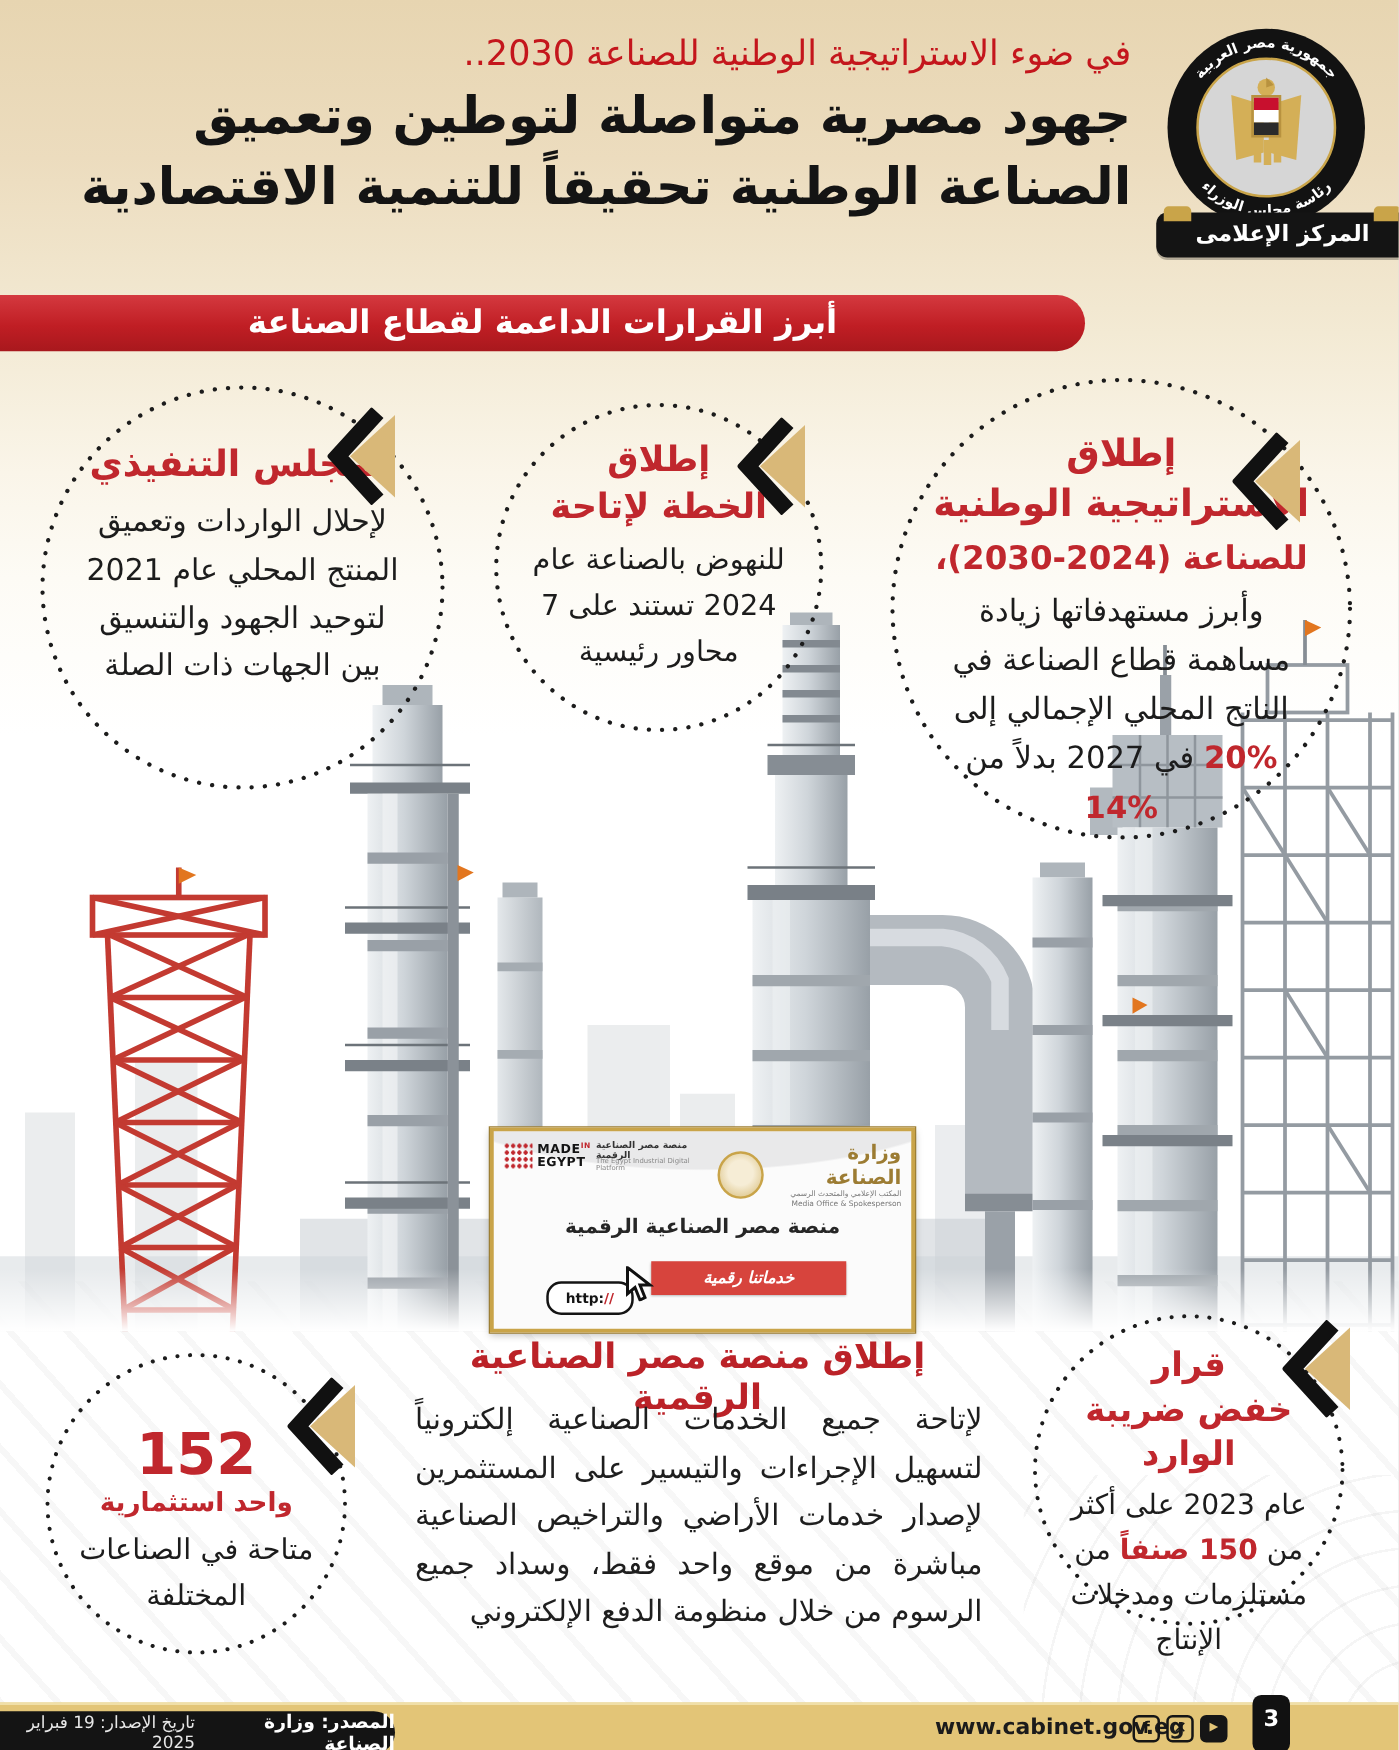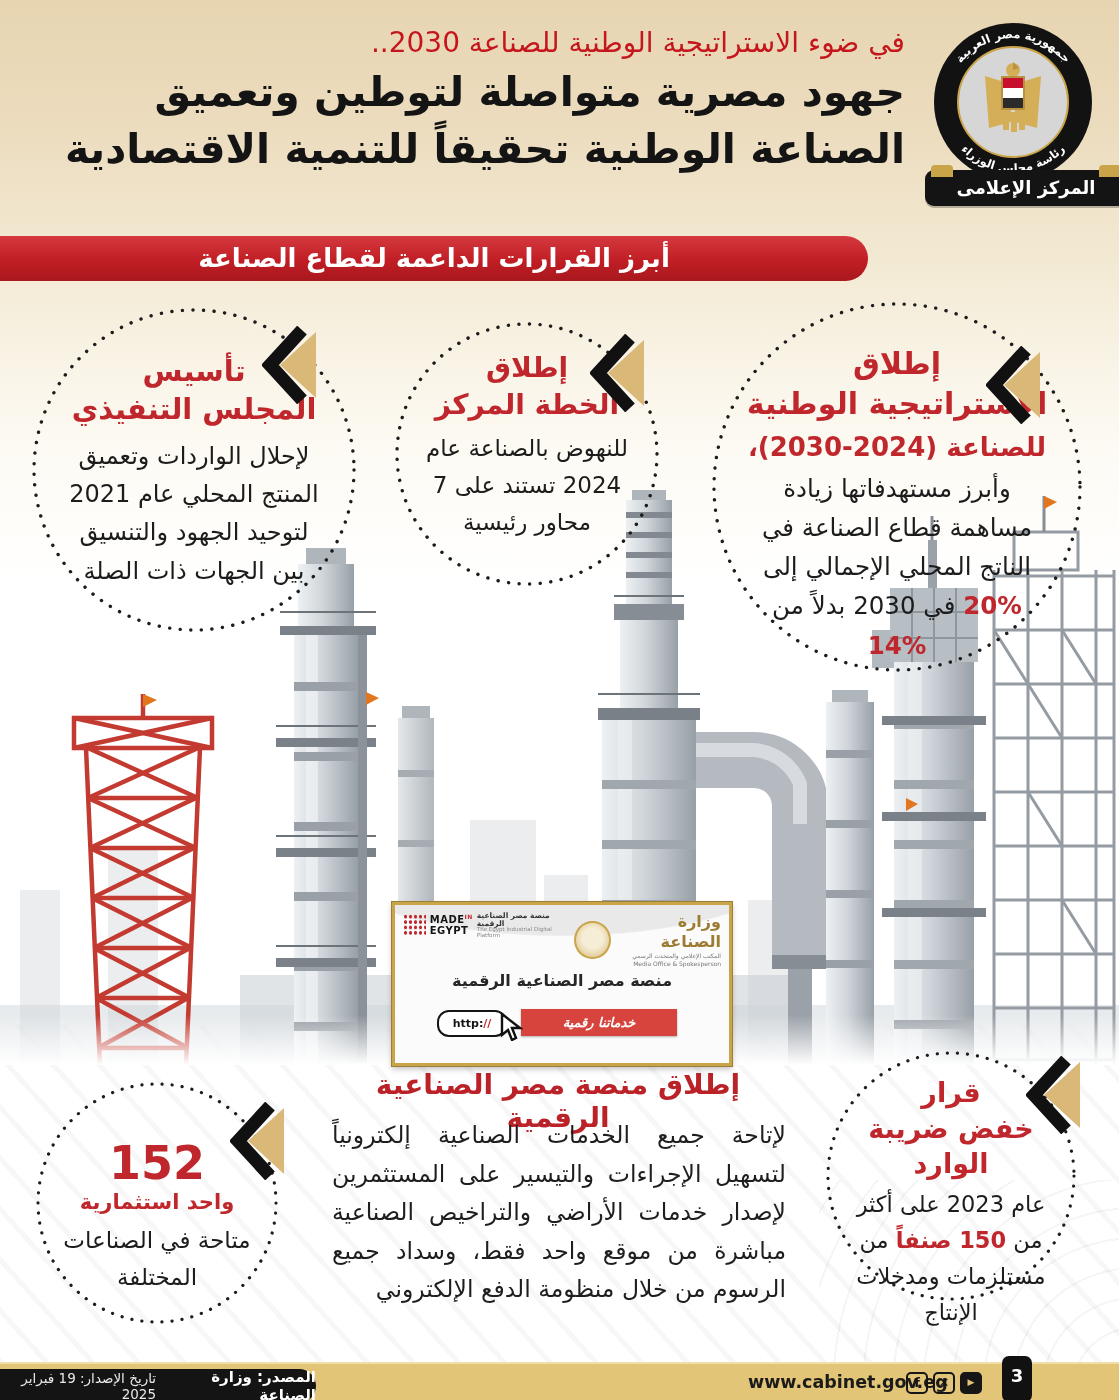--- a/index.html
+++ b/index.html
@@ -61,21 +61,21 @@
   .dotgrid{width:24px;height:22px;background-image:radial-gradient(#c0272d 1.5px,transparent 1.7px);background-size:5px 5.4px;}
   .made-name{line-height:1;}
   .made-l1{font-weight:bold;font-size:10px;color:#141414;letter-spacing:.5px;}
   .made-l1 .in{color:#c0272d;font-size:6px;vertical-align:super;}
   .made-ar{font-size:7.5px;font-weight:bold;color:#333;}
   .made-en{font-size:5.5px;color:#888;}
   .card-title{position:absolute;top:66px;left:0;right:0;text-align:center;color:#262626;font-weight:bold;font-size:16px;}
   .card-actions{position:absolute;top:100px;left:0;right:0;height:34px;}
   .svc-banner{position:absolute;right:52px;top:4px;width:156px;height:27px;background:#d7443d;color:#fff;
     font-weight:bold;font-size:13px;line-height:27px;text-align:center;letter-spacing:1px;box-shadow:0 1px 2px rgba(0,0,0,.3);font-style:italic;}
-  .http-pill{position:absolute;left:42px;top:5px;width:66px;height:23px;border:2px solid #141414;border-radius:12px;background:#fff;
+  .http-pill{position:absolute;left:42px;top:20px;width:66px;height:23px;border:2px solid #141414;border-radius:12px;background:#fff;
     font-weight:bold;font-size:11px;line-height:23px;text-align:center;direction:ltr;color:#141414;}
   .http-pill .sl{color:#c0272d;}
   .cursor{position:absolute;left:104px;top:8px;width:24px;height:28px;z-index:5;}
 
   
   .digital-head{position:absolute;left:330px;top:1068px;width:456px;text-align:center;
     color:#bb2228;font-weight:bold;font-size:28px;}
   .digital-body{position:absolute;left:332px;top:1116px;width:454px;text-align:justify;
     color:#1e1e1e;font-size:23.5px;line-height:1.64;}
 
@@ -327,59 +327,58 @@
   </div>
 
   <div class="section-banner">أبرز القرارات الداعمة لقطاع الصناعة</div>
 
   <div class="circle z2" style="left:30px;top:306px;width:328px;height:328px;">
     <svg class="ring" width="328" height="328">
       <circle cx="164" cy="164" r="160" fill="none" stroke="#1c1c1c" stroke-width="3.4" stroke-dasharray="0.1 10.5" stroke-linecap="round"></circle>
     </svg>
     <div class="c-inner" style="padding:46px 30px 0;">
       <div class="c-head" style="font-size:29px;">
-        <div>تأسيس</div>
         <div>المجلس التنفيذي</div>
       </div>
       <div class="c-body" style="font-size:24px;margin-top:8px;">لإحلال الواردات وتعميق المنتج المحلي عام 2021 لتوحيد الجهود والتنسيق بين الجهات ذات الصلة</div>
     </div>
   </div>
   <svg class="marker" style="left:262px;top:326px;" viewBox="0 0 56 78">
     <polyline points="40,4 8,39 40,74" stroke="#111" stroke-width="13" fill="none"></polyline>
     <polygon points="18,39 54,6 54,72" fill="#d9b878"></polygon>
   </svg>
 
   <div class="circle z2" style="left:393px;top:320px;width:268px;height:268px;">
     <svg class="ring" width="268" height="268">
       <circle cx="134" cy="134" r="130" fill="none" stroke="#1c1c1c" stroke-width="3.4" stroke-dasharray="0.1 10.5" stroke-linecap="round"></circle>
     </svg>
     <div class="c-inner" style="padding:30px 26px 0;">
       <div class="c-head" style="font-size:28px;">
         <div>إطلاق</div>
-        <div>الخطة المركز</div>
+        <div>الخطة لإتاحة</div>
       </div>
       <div class="c-body" style="font-size:23px;margin-top:6px;">للنهوض بالصناعة عام 2024 تستند على 7 محاور رئيسية</div>
     </div>
   </div>
   <svg class="marker" style="left:590px;top:334px;" viewBox="0 0 56 78">
     <polyline points="40,4 8,39 40,74" stroke="#111" stroke-width="13" fill="none"></polyline>
     <polygon points="18,39 54,6 54,72" fill="#d9b878"></polygon>
   </svg>
 
   <div class="circle z2" style="left:710px;top:300px;width:374px;height:374px;">
     <svg class="ring" width="374" height="374">
       <circle cx="187" cy="187" r="183" fill="none" stroke="#1c1c1c" stroke-width="3.4" stroke-dasharray="0.1 10.5" stroke-linecap="round"></circle>
     </svg>
     <div class="c-inner" style="padding:44px 30px 0;">
       <div class="c-head" style="font-size:30px;">
         <div>إطلاق</div>
         <div>الاستراتيجية الوطنية</div>
       </div>
       <div class="c-body" style="font-size:24.5px;margin-top:4px;">
-        <span class="red-lead" style="font-size:26px;">للصناعة (2024-2030)،</span><span> وأبرز مستهدفاتها زيادة مساهمة قطاع الصناعة في الناتج المحلي الإجمالي إلى </span><span class="red-inline">%20</span><span> في 2030 بدلاً من </span><span class="red-inline">%14</span>
+        <span class="red-lead" style="font-size:26px;">للصناعة (2024-2030)،</span><span> وأبرز مستهدفاتها زيادة مساهمة قطاع الصناعة في الناتج المحلي الإجمالي إلى </span><span class="red-inline">%20</span><span> في 2027 بدلاً من </span><span class="red-inline">%14</span>
       </div>
     </div>
   </div>
   <svg class="marker" style="left:986px;top:346px;" viewBox="0 0 56 78">
     <polyline points="40,4 8,39 40,74" stroke="#111" stroke-width="13" fill="none"></polyline>
     <polygon points="18,39 54,6 54,72" fill="#d9b878"></polygon>
   </svg>
 
   <div class="card">
     <div class="card-top">

